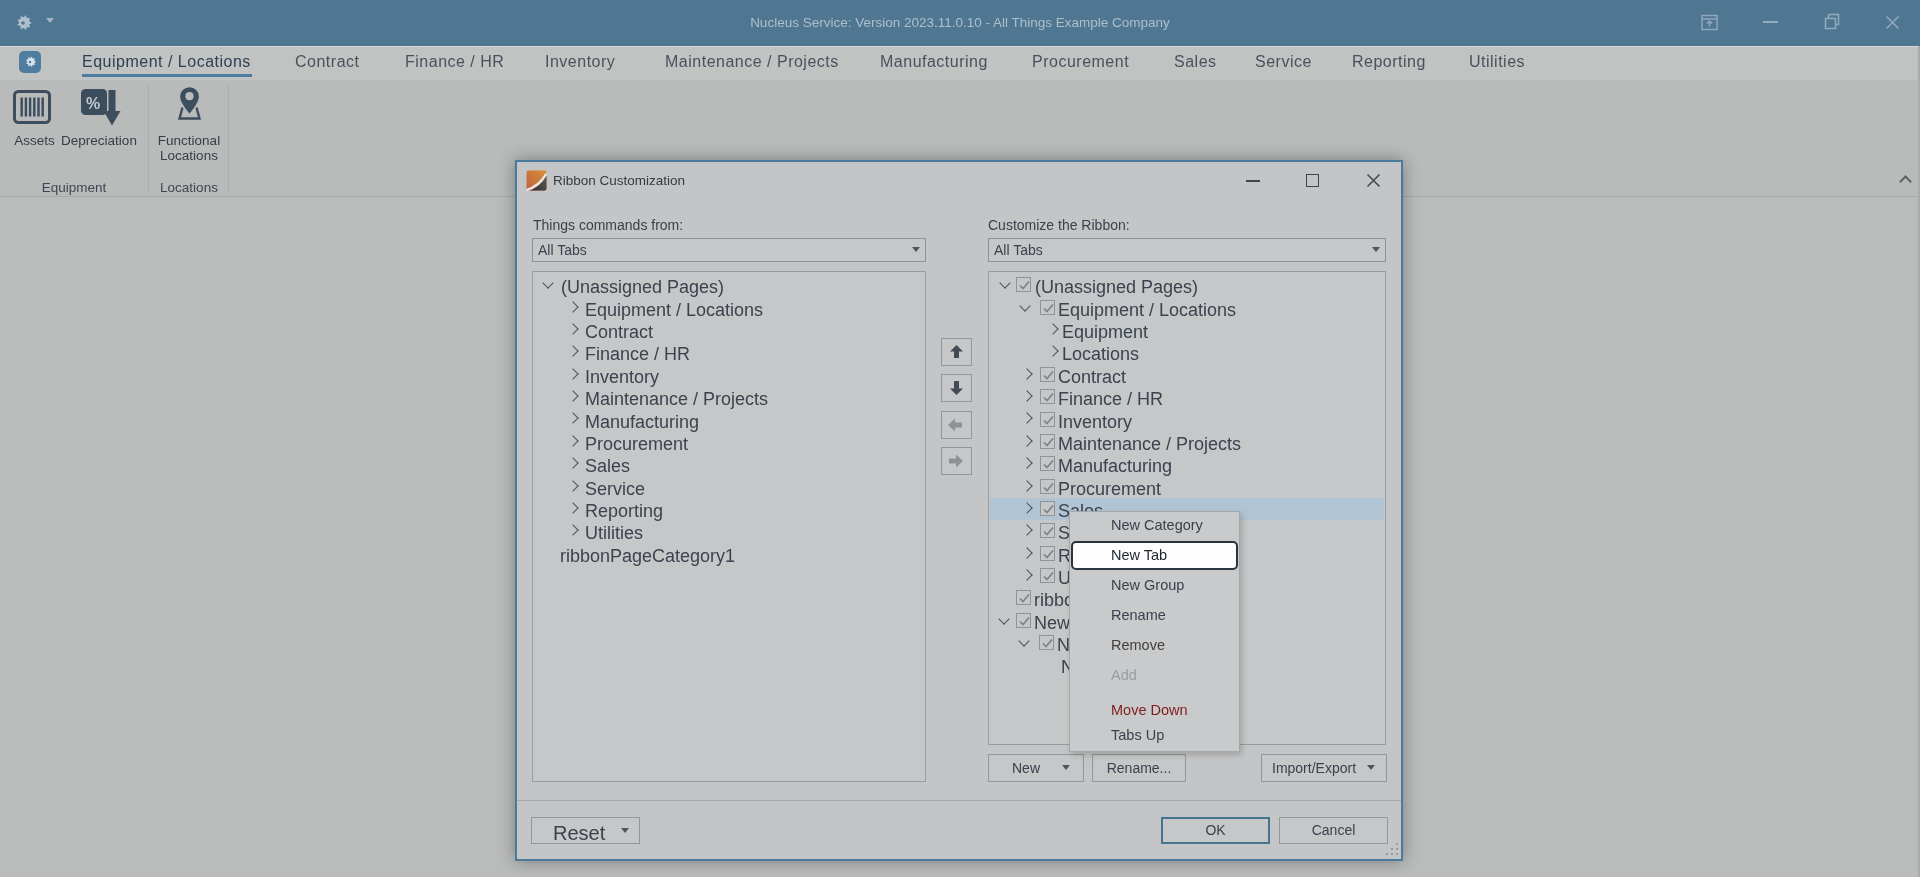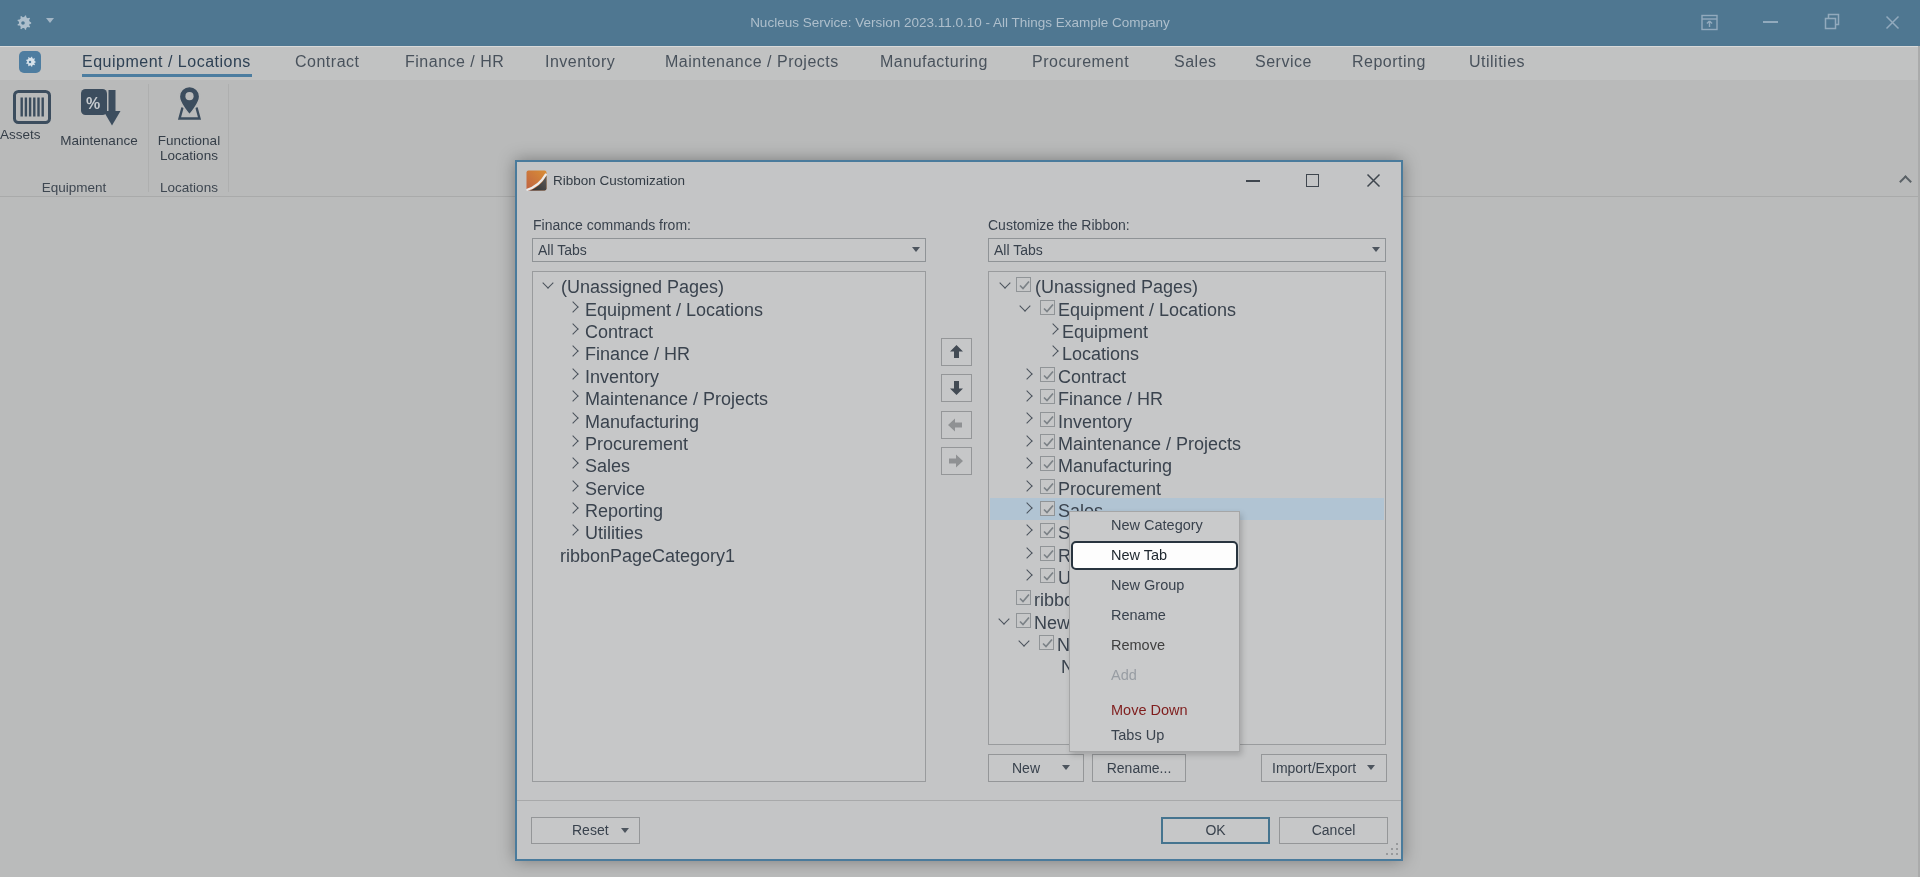--- a/index.html
+++ b/index.html
@@ -60,28 +60,28 @@
     <rect x="1.5" y="2.5" width="35" height="31" rx="4" fill="none" stroke="#3c4d5e" stroke-width="3"></rect>
     <g fill="#3c4d5e">
       <rect x="7.5" y="8.5" width="2.4" height="19"></rect>
       <rect x="11.7" y="8.5" width="2.4" height="19"></rect>
       <rect x="15.9" y="8.5" width="2.4" height="19"></rect>
       <rect x="20.1" y="8.5" width="2.4" height="19"></rect>
       <rect x="24.3" y="8.5" width="2.4" height="19"></rect>
       <rect x="28.5" y="8.5" width="2.4" height="19"></rect>
     </g>
   </svg>
-<div class="abs" style="left:0px;top:127px;width:69px;text-align:left;font-size:13.5px;color:#353e48">Assets</div>
+<div class="abs" style="left:0px;top:133px;width:69px;text-align:center;font-size:13.5px;color:#353e48">Assets</div>
 <svg class="abs" style="left:80px;top:88px" width="42" height="38" viewBox="0 0 42 38">
     <rect x="1" y="1" width="26" height="26" rx="4.5" fill="#3c4d5e"></rect>
     <text x="13" y="20.5" font-family="Liberation Sans" font-size="16" font-weight="bold" fill="#c6cace" text-anchor="middle">%</text>
     <rect x="28.5" y="2" width="7" height="23" fill="#3c4d5e"></rect>
     <path d="M23.5 23 H40.5 L32 37.5 Z" fill="#3c4d5e"></path>
   </svg>
-<div class="abs" style="left:60px;top:133px;width:78px;text-align:center;font-size:13.5px;color:#353e48">Maintenance</div>
+<div class="abs" style="left:60px;top:133px;width:78px;text-align:center;font-size:13.5px;color:#353e48">Depreciation</div>
 <svg class="abs" style="left:176px;top:86px" width="27" height="42" viewBox="0 0 27 42">
     <path d="M6.5 21.5 L3.5 32.5 H23.5 L20.5 21.5" fill="none" stroke="#3c4d5e" stroke-width="2.4"></path>
     <path d="M13.5 0.5 C7.8 0.5 3.4 4.9 3.4 10.4 C3.4 17.3 13.5 28.8 13.5 28.8 S23.6 17.3 23.6 10.4 C23.6 4.9 19.2 0.5 13.5 0.5 Z" fill="#3c4d5e" stroke="#b9baba" stroke-width="1.4"></path>
     <circle cx="13.5" cy="10.2" r="4.1" fill="#b9baba"></circle>
   </svg>
 <div class="abs" style="left:150px;top:133px;width:78px;text-align:center;font-size:13.5px;color:#353e48">Functional<br>Locations</div>
 <div class="abs" style="left:0px;top:180px;width:148px;text-align:center;font-size:13.5px;color:#3e4751">Equipment</div>
 <div class="abs" style="left:150px;top:180px;width:78px;text-align:center;font-size:13.5px;color:#3e4751">Locations</div>
 <div class="abs" style="left:1901px;top:177px;width:9px;height:9px;border-left:2px solid #5a6166;border-top:2px solid #5a6166;transform:rotate(45deg)"></div>
 <div class="abs" style="left:515px;top:160px;width:888px;height:701px;background:#c4c5c6;border:2px solid #4a7b9c;box-shadow:0 0 16px rgba(0,0,0,0.35)"></div>
@@ -99,21 +99,21 @@
     <rect x="0.5" y="0.5" width="20" height="20" rx="2" fill="url(#og)"></rect>
     <path d="M3.5 20.5 C10 18.4 16.3 13.4 20.5 5.4 L20.5 18.5 Q20.5 20.5 18.5 20.5 Z" fill="url(#gg)"></path>
     <path d="M0.5 20 C8 17.9 15 13 20.2 3.9" stroke="#ececec" stroke-width="2.2" fill="none"></path>
   </svg>
 <div class="abs" style="left:553px;top:173px;font-size:13.5px;color:#333c45">Ribbon Customization</div>
 <div class="abs" style="left:1246px;top:180px;width:14px;height:2px;background:#3f464e"></div>
 <div class="abs" style="left:1306px;top:174px;width:13px;height:13px;border:1.6px solid #3f464e"></div>
 <svg class="abs" style="left:1366px;top:173px" width="15" height="15" viewBox="0 0 15 15" stroke="#3f464e" stroke-width="1.5">
     <path d="M1.5 1.5 L13.5 13.5 M13.5 1.5 L1.5 13.5"></path>
   </svg>
-<div class="abs" style="left:533px;top:217px;font-size:14px;color:#39424d">Finance commands from:</div>
+<div class="abs" style="left:533px;top:217px;font-size:14px;color:#39424d">Things commands from:</div>
 <div class="abs" style="left:988px;top:217px;font-size:14px;color:#39424d">Customize the Ribbon:</div>
 <div class="abs" style="left:532px;top:238px;width:394px;height:24px;border:1px solid #8f9396;background:#c6c7c8"></div>
 <div class="abs" style="left:538px;top:242px;font-size:14px;color:#39424d">All Tabs</div>
 <div class="darr" style="left:912px;top:247px"></div>
 <div class="abs" style="left:988px;top:238px;width:398px;height:24px;border:1px solid #8f9396;background:#c6c7c8"></div>
 <div class="abs" style="left:994px;top:242px;font-size:14px;color:#39424d">All Tabs</div>
 <div class="darr" style="left:1372px;top:247px"></div>
 <div class="abs" style="left:532px;top:271px;width:394px;height:511px;border:1px solid #999b9d;background:#c6c7c8"></div>
 <div class="abs" style="left:988px;top:271px;width:398px;height:474px;border:1px solid #999b9d;background:#c6c7c8"></div>
 <div class="chevD" style="left:544px;top:279px"></div>
@@ -269,21 +269,21 @@
   </svg>
 <div class="btn" style="left:988px;top:754px;width:96px;height:28px"></div>
 <div class="abs" style="left:1012px;top:760px;font-size:14px;color:#39424d">New</div>
 <div class="darr" style="left:1062px;top:765px"></div>
 <div class="btn" style="left:1092px;top:754px;width:94px;height:28px;line-height:26px">Rename...</div>
 <div class="btn" style="left:1261px;top:754px;width:126px;height:28px"></div>
 <div class="abs" style="left:1272px;top:760px;font-size:14px;color:#39424d">Import/Export</div>
 <div class="darr" style="left:1367px;top:765px"></div>
 <div class="abs" style="left:517px;top:800px;width:884px;height:1px;background:#a8a9aa"></div>
 <div class="btn" style="left:531px;top:817px;width:109px;height:27px"></div>
-<div class="abs" style="left:572px;top:822px;font-size:14px;color:#39424d">Reset</div>
+<div class="abs" style="left:553px;top:822px;font-size:20px;color:#39424d">Reset</div>
 <div class="darr" style="left:621px;top:828px"></div>
 <div class="btn" style="left:1161px;top:817px;width:109px;height:27px;line-height:23px;border:2px solid #45748f">OK</div>
 <div class="btn" style="left:1279px;top:817px;width:109px;height:27px;line-height:25px">Cancel</div>
 <div class="abs" style="left:1396px;top:853px;width:2px;height:2px;background:#97999b"></div>
 <div class="abs" style="left:1396px;top:848px;width:2px;height:2px;background:#97999b"></div>
 <div class="abs" style="left:1391px;top:853px;width:2px;height:2px;background:#97999b"></div>
 <div class="abs" style="left:1396px;top:843px;width:2px;height:2px;background:#97999b"></div>
 <div class="abs" style="left:1391px;top:848px;width:2px;height:2px;background:#97999b"></div>
 <div class="abs" style="left:1386px;top:853px;width:2px;height:2px;background:#97999b"></div>
 <div class="abs" style="left:1069px;top:511px;width:171px;height:241px;background:#c9cacb;border:1px solid #a5a6a7;box-shadow:2px 3px 6px rgba(0,0,0,0.18)"></div>

